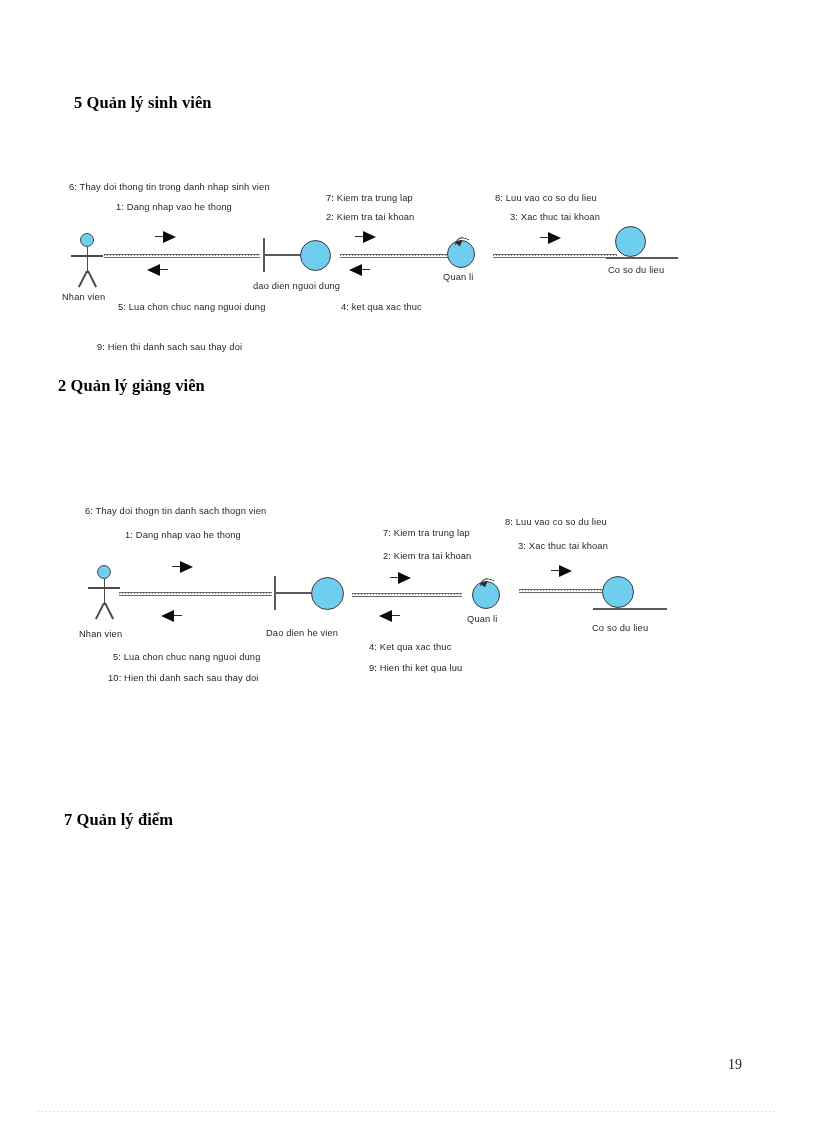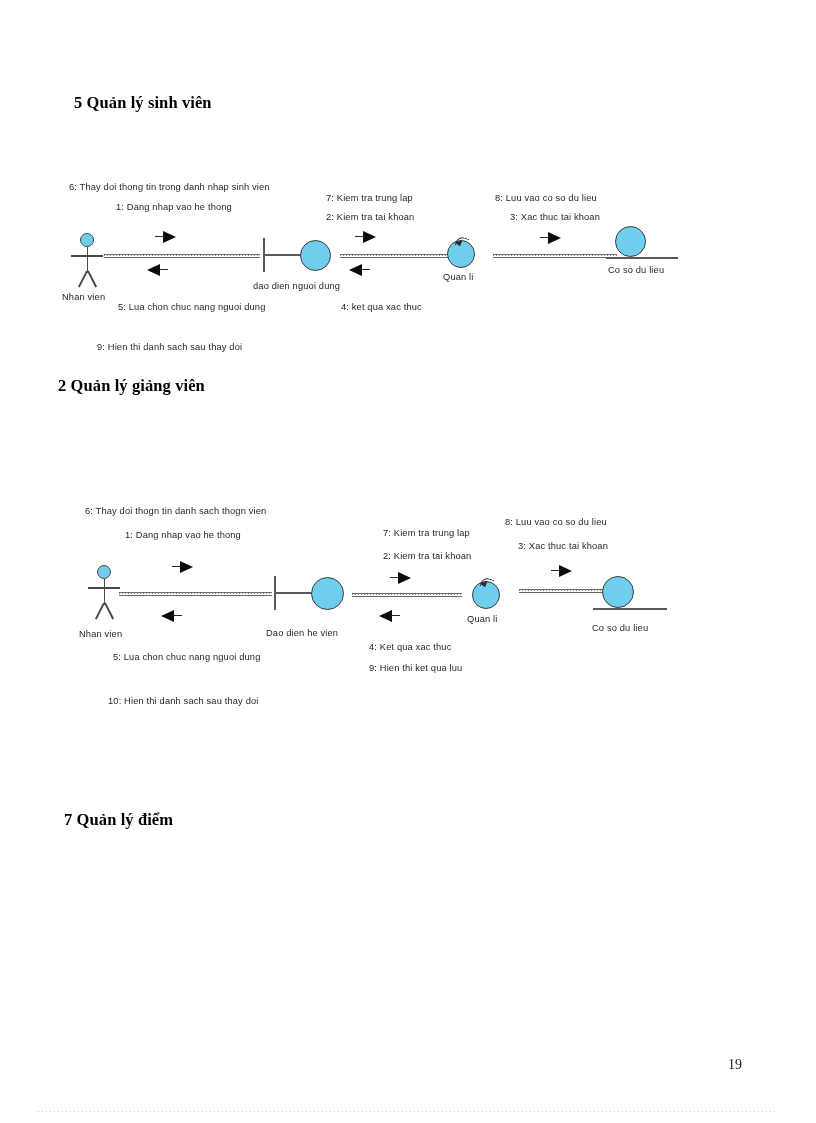--- a/index.html
+++ b/index.html
@@ -279,21 +279,21 @@
 
   <div class="diagram" style="left:0; top:0; width:816px; height:700px;">
 
     <div class="lbl" style="left:85px; top:506px;">6: Thay doi thogn tin danh sach thogn vien</div>
     <div class="lbl" style="left:125px; top:530px;">1: Dang nhap vao he thong</div>
     <div class="lbl" style="left:383px; top:528px;">7: Kiem tra trung lap</div>
     <div class="lbl" style="left:383px; top:551px;">2: Kiem tra tai khoan</div>
     <div class="lbl" style="left:505px; top:517px;">8: Luu vao co so du lieu</div>
     <div class="lbl" style="left:518px; top:541px;">3: Xac thuc tai khoan</div>
     <div class="lbl" style="left:113px; top:652px;">5: Lua chon chuc nang nguoi dung</div>
-    <div class="lbl" style="left:108px; top:696px;">10: Hien thi danh sach sau thay doi</div>
+    <div class="lbl" style="left:108px; top:673px;">10: Hien thi danh sach sau thay doi</div>
     <div class="lbl" style="left:369px; top:642px;">4: Ket qua xac thuc</div>
     <div class="lbl" style="left:369px; top:663px;">9: Hien thi ket qua luu</div>
 
     <div class="actor" style="left:83px; top:565px;">
       <div class="head"></div>
       <div class="body"></div>
       <div class="arms"></div>
       <div class="leg-l"></div>
       <div class="leg-r"></div>
     </div>

